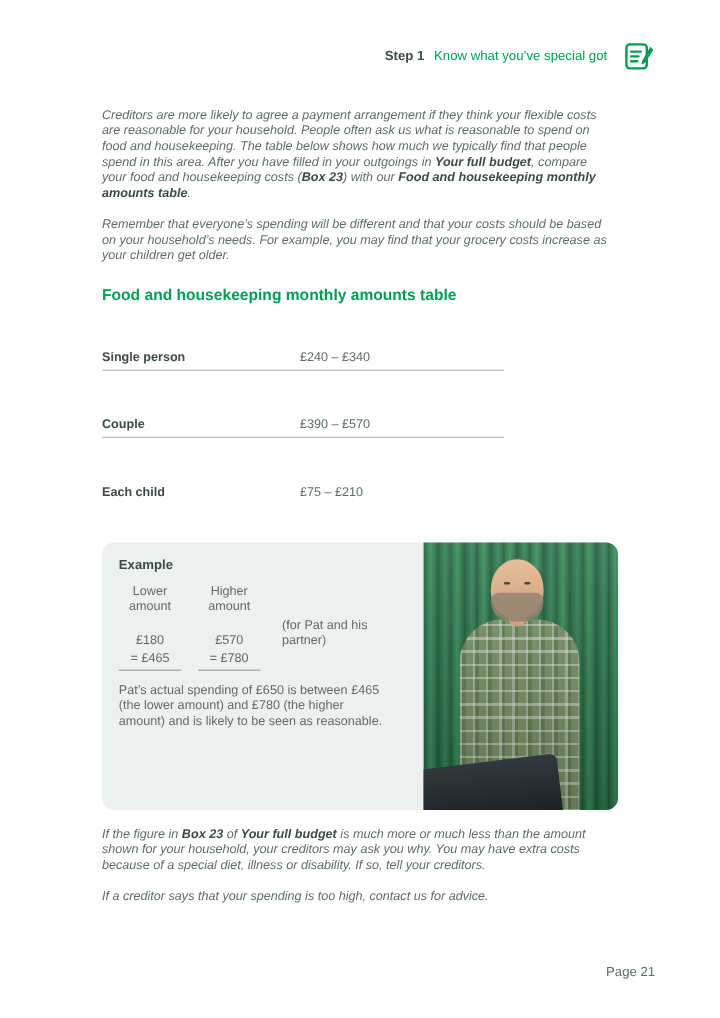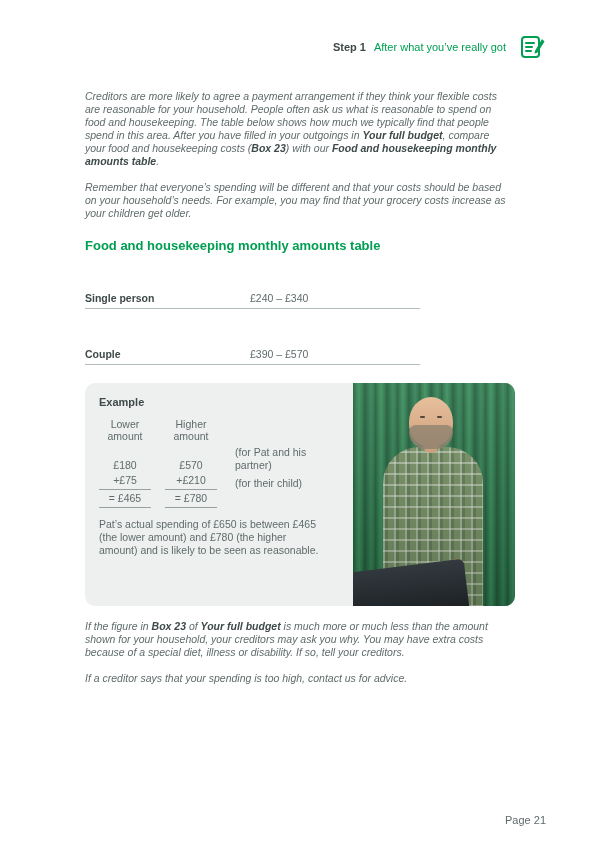--- a/index.html
+++ b/index.html
@@ -65,21 +65,21 @@
     font-size: 10.5px;
     margin-top: 36px;
   }
   .h-row.lined { border-bottom: 1px solid #b5bcbc; }
   .h-label { width: 165px; font-weight: bold; color: #3e4949; }
   .h-value { color: #5f6b6b; }
 
   
   .example {
     position: relative;
-    margin-top: 18px;
+    margin-top: 32px;
     width: 430px;
     min-height: 223px;
     background: #eef0ef;
     border-radius: 10px;
   }
   .example-text {
     position: relative;
     z-index: 2;
     width: 252px;
     padding: 13px 14px 12px 14px;
@@ -157,33 +157,33 @@
     background: linear-gradient(180deg, #394147, #22282c);
     border-radius: 6px 6px 0 0;
     transform: rotate(-7deg);
     box-shadow: 0 -2px 0 rgba(255,255,255,0.15) inset;
   }
 
   
   .page-footer {
     position: absolute;
     right: 54px;
-    bottom: 22px;
+    bottom: 32px;
     font-size: 11px;
     color: #5f6b6b;
   }
 </style>
 </head>
 <body>
 
 <div class="page">
 
   <header class="page-header">
     <span class="step-label">Step 1</span>
-    <span class="step-title">After what you’ve really got</span>
+    <span class="step-title">Know what you’ve special got</span>
     <span class="header-icon">
       <svg width="26" height="26" viewBox="0 0 26 26" aria-hidden="true">
         <rect x="2" y="3" width="17" height="20" rx="3" fill="none" stroke="#009e53" stroke-width="2"></rect>
         <line x1="6" y1="9" x2="14" y2="9" stroke="#009e53" stroke-width="2" stroke-linecap="round"></line>
         <line x1="6" y1="13" x2="12" y2="13" stroke="#009e53" stroke-width="2" stroke-linecap="round"></line>
         <line x1="6" y1="17" x2="11" y2="17" stroke="#009e53" stroke-width="2" stroke-linecap="round"></line>
         <path d="M22 5 L24.5 7.5 L17.5 18.5 L14.5 19.8 L15.2 16.6 Z" fill="#009e53"></path>
       </svg>
     </span>
   </header>
@@ -199,44 +199,43 @@
 
 
     <div class="h-table">
       <div class="h-row lined">
         <span class="h-label">Single person</span>
         <span class="h-value">£240 – £340</span>
       </div>
       <div class="h-row lined">
         <span class="h-label">Couple</span>
         <span class="h-value">£390 – £570</span>
+      </div>
+      <div class="h-row">
+        <span class="h-label">Each child</span>
+        <span class="h-value">£75 – £210</span>
       </div>
     </div>
 
     <section class="example">
       <div class="example-text">
         <div class="example-title">Example</div>
 
         <div class="calc">
           <div class="calc-row calc-head">
             <span class="c1">Lower amount</span>
             <span class="c2">Higher amount</span>
             <span class="c3"></span>
           </div>
           <div class="calc-row">
             <span class="c1">£180</span>
             <span class="c2">£570</span>
             <span class="c3">(for Pat and his partner)</span>
           </div>
           <div class="calc-row sumline">
-            <span class="c1">+£75</span>
-            <span class="c2">+£210</span>
-            <span class="c3">(for their child)</span>
-          </div>
-          <div class="calc-row sumline">
             <span class="c1">= £465</span>
             <span class="c2">= £780</span>
             <span class="c3"></span>
           </div>
         </div>
 
         <p>Pat’s actual spending of £650 is between £465 (the lower amount) and £780 (the higher amount) and is likely to be seen as reasonable.</p>
       </div>
 
       <div class="photo">

